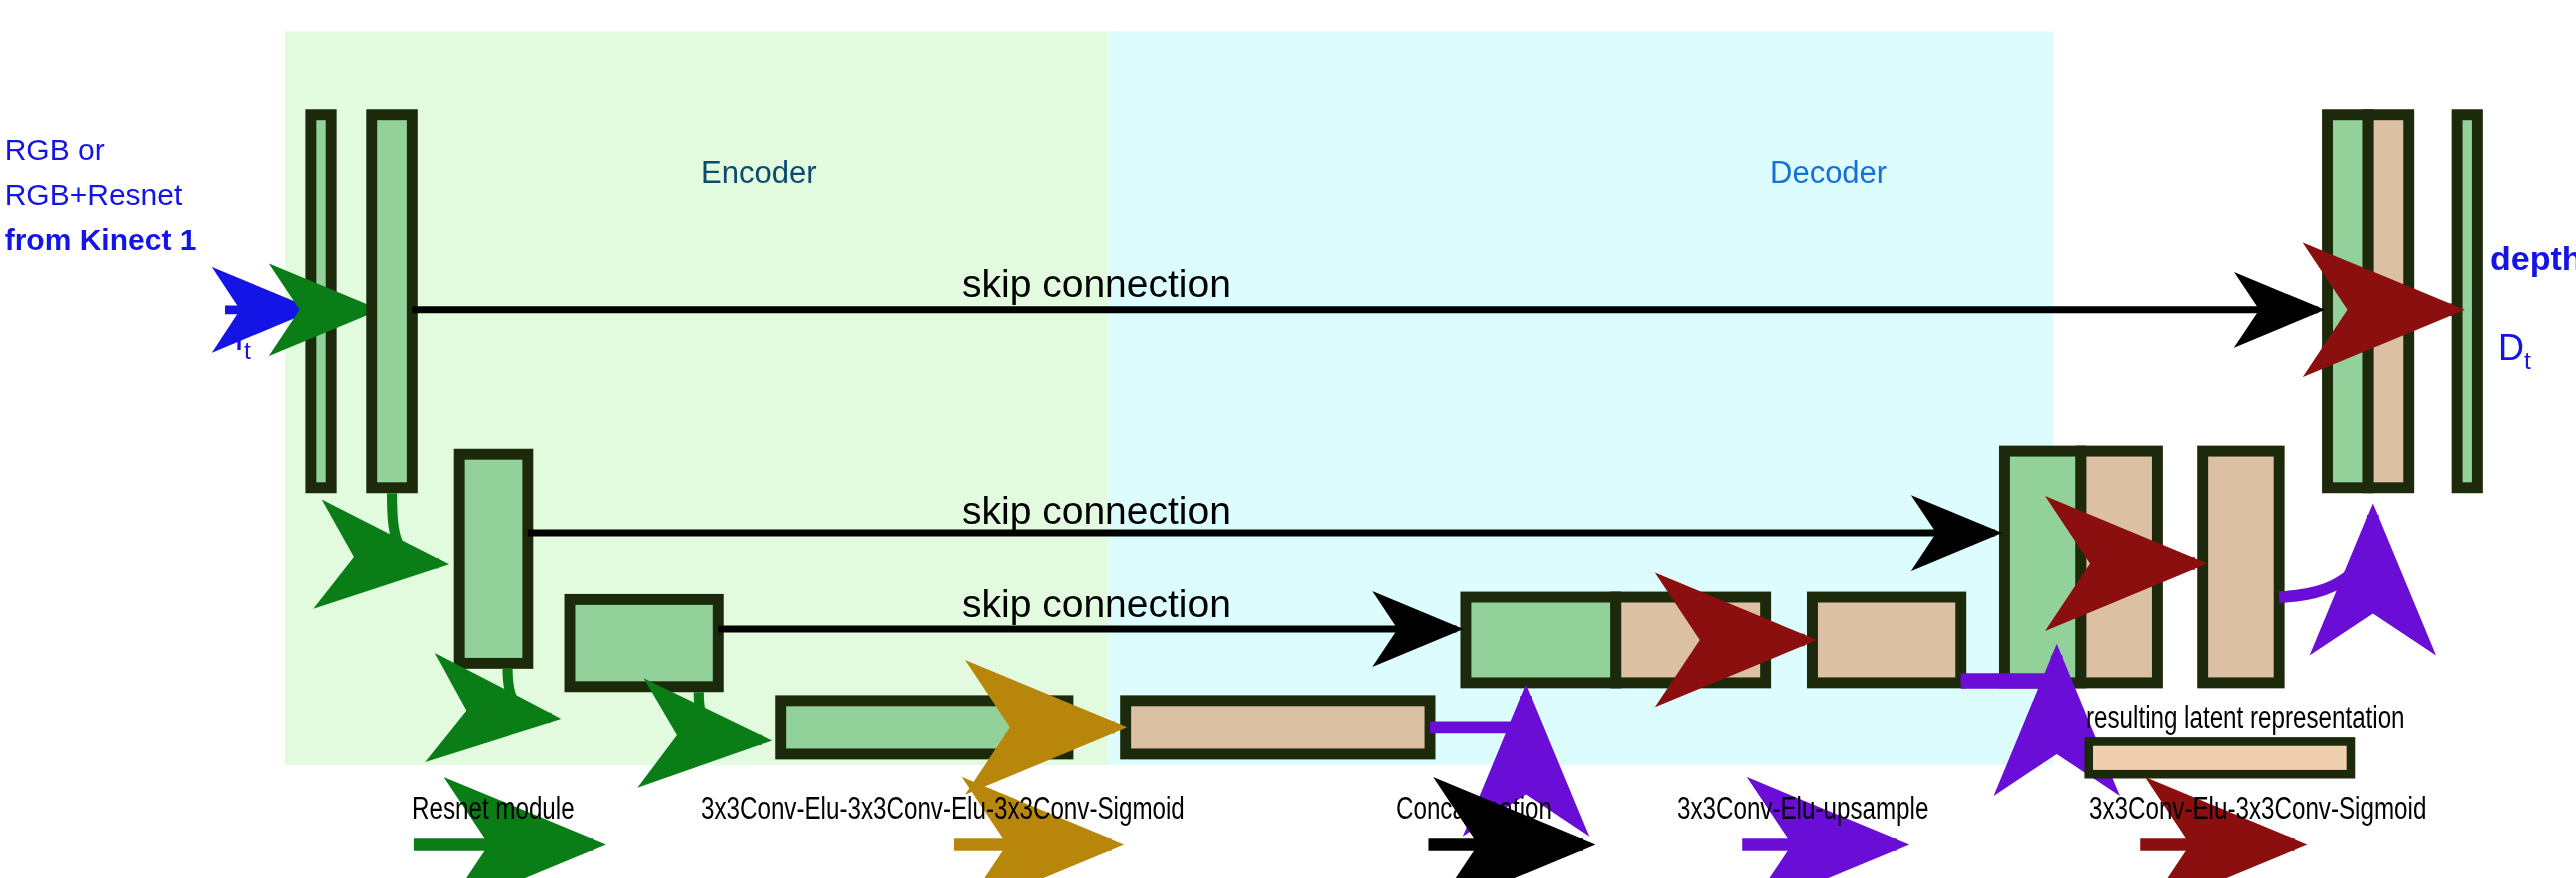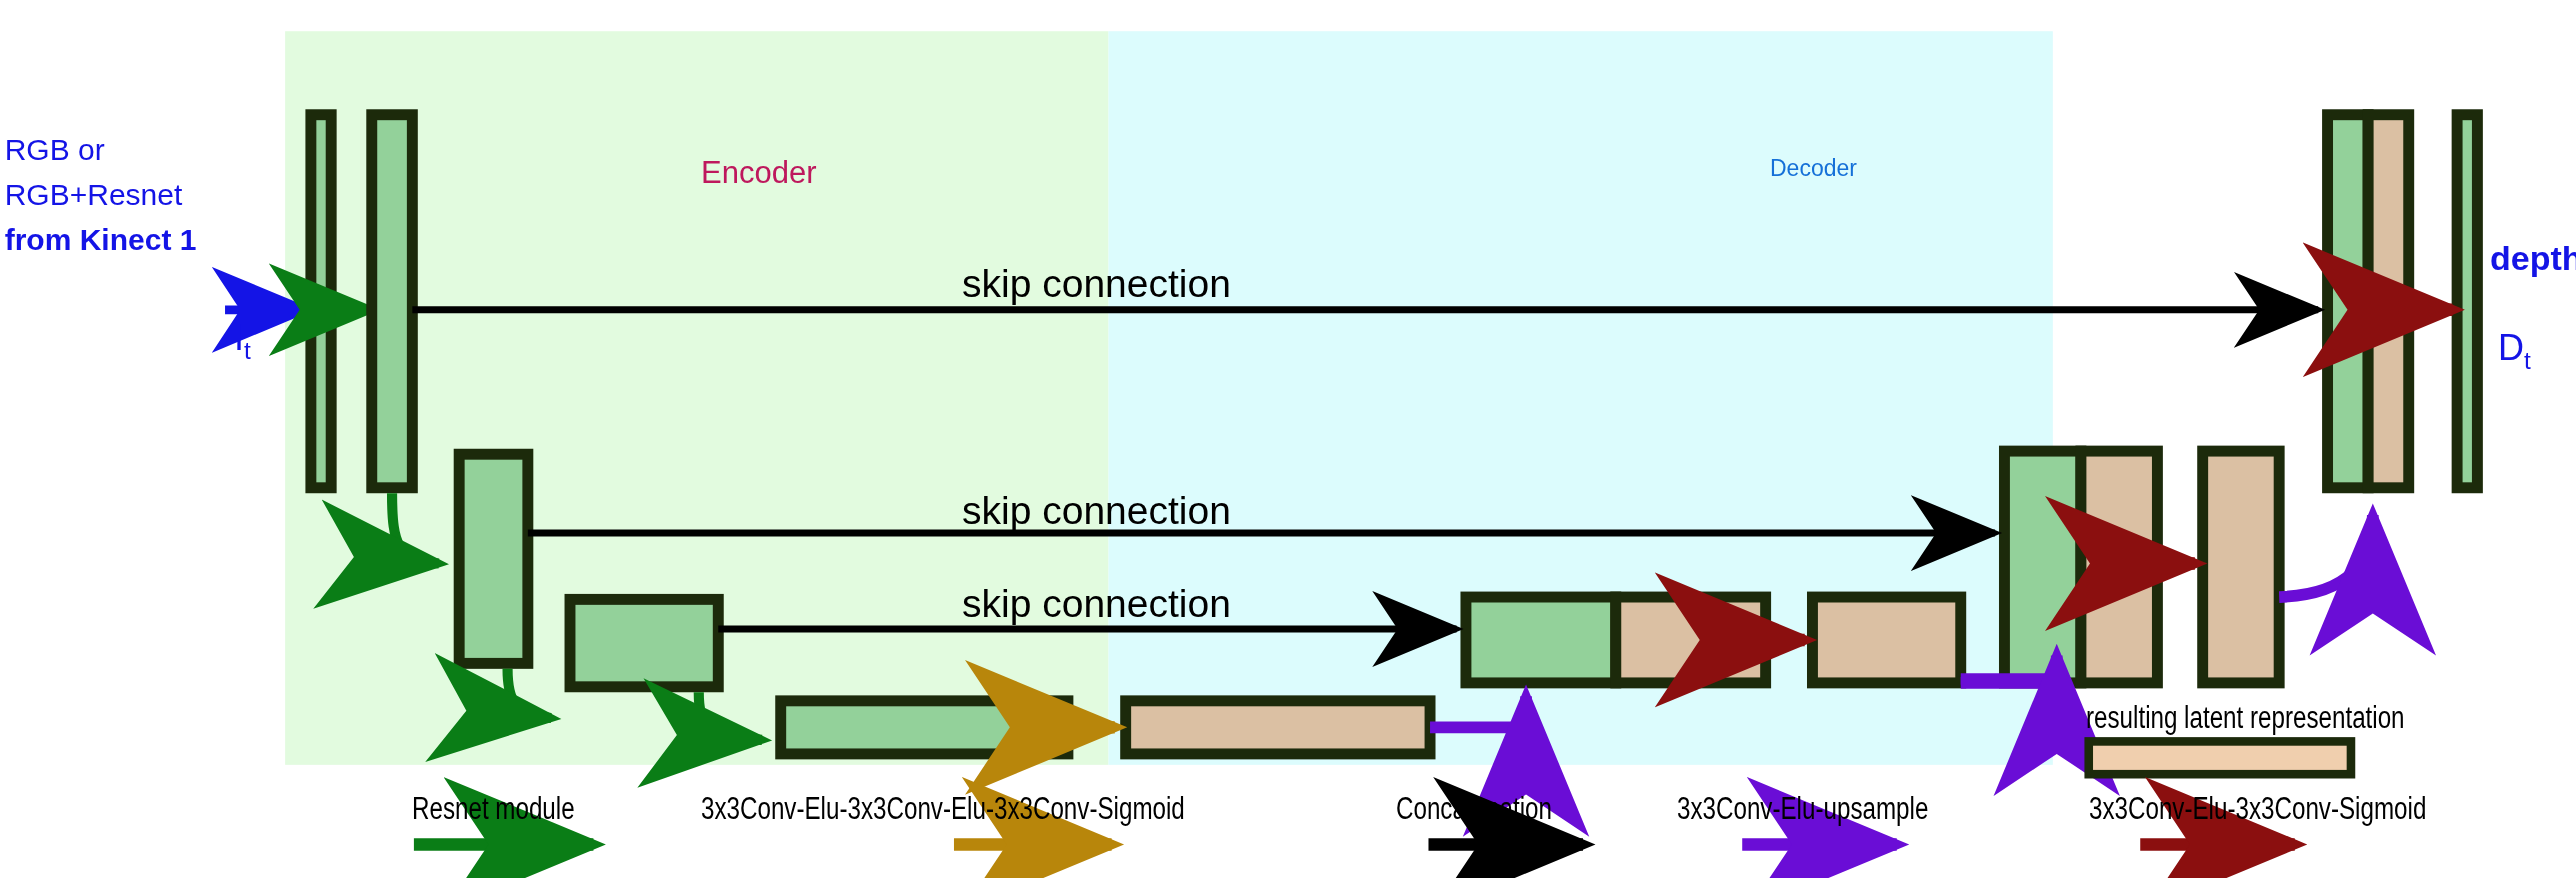--- a/index.html
+++ b/index.html
@@ -4,22 +4,22 @@
 <style>
   html,body{margin:0;padding:0;background:#ffffff;}
   body{width:2576px;height:878px;position:relative;overflow:hidden;
        font-family:"Liberation Sans", sans-serif;}
   #stage{position:absolute;left:0;top:0;width:2576px;height:878px;}
   svg#diagram{position:absolute;left:0;top:0;width:2576px;height:878px;display:block;}
   .lbl{position:absolute;white-space:pre;line-height:1.12;}
   .io-label{color:#1414e6;font-size:30px;font-family:"Liberation Sans",sans-serif;}
   .io-sub{color:#1414e6;font-size:36px;font-family:"Liberation Sans",sans-serif;text-align:center;}
   .io-bold{color:#1414e6;font-size:34px;font-weight:bold;font-family:"Liberation Sans",sans-serif;}
-  .sect-enc{color:#be185d;font-size:31px;}
-  .sect-dec{color:#1570d8;font-size:23px;}
+  .sect-enc{color:#0c4a6e;font-size:31px;}
+  .sect-dec{color:#1570d8;font-size:31px;}
   .skip{color:#000000;font-size:39px;margin-top:28px;}
   .legend-txt{color:#000;font-size:31px;font-family:"Liberation Sans Narrow","Liberation Sans",sans-serif;
               transform:scaleX(0.78);transform-origin:left center;}
   .sub{font-size:0.68em;vertical-align:-0.35em;}
 </style>
 </head>
 <body>
 
 <div id="stage">
 

